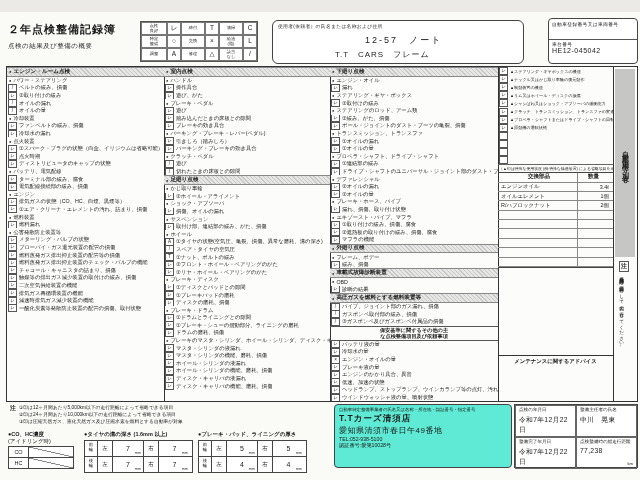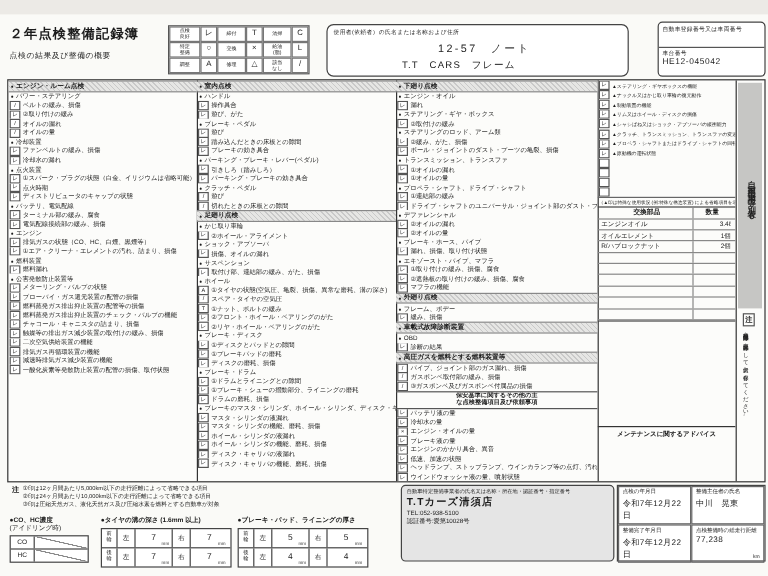--- a/index.html
+++ b/index.html
@@ -51,21 +51,21 @@
   .mcell:last-child{border-right:none;}
   .pos{width:13px;font-size:4.4px;line-height:4.8px;white-space:pre-line;text-align:center;}
   .lr{width:15px;font-size:5.5px;}
   .val{width:31px;font-size:7px;position:relative;}
   .val .unit{position:absolute;right:2px;bottom:1px;font-size:3.8px;color:#333;}
   .cotable{border:1px solid #444;background:#fff;width:64px;}
   .cotable .mrow{height:10px;display:flex;border-bottom:0.5px solid #444;}
   .cotable .mrow:last-child{border-bottom:none;}
   .cotable .cl{width:19px;border-right:0.5px solid #444;font-size:5.5px;display:flex;align-items:center;justify-content:center;}
   .cotable .cv{flex:1;background:linear-gradient(to top right,transparent 47%,#888 48%,#888 52%,transparent 53%);}
-  .shop{border:1px solid #444;border-radius:4px;background:#e5e5e5;padding:2px 4px;}
+  .shop{border:1px solid #444;border-radius:4px;background:#5eead4;padding:2px 4px;}
   .shop .nm{font-size:8.5px;font-weight:bold;letter-spacing:1px;margin-top:1px;}
   .shop .ad{font-size:8px;letter-spacing:.5px;}
   .shop .tl{font-size:5.2px;color:#222;}
   .dates{border:1px solid #444;background:#fff;display:grid;grid-template-columns:1fr 1fr;grid-template-rows:1fr 1fr;}
   .dcell{border:0.5px solid #666;padding:1px 3px;box-sizing:border-box;position:relative;}
   .dcell .dl{font-size:4.6px;}
   .dcell .dv{font-size:6.8px;margin-top:3px;letter-spacing:.3px;}
   .dcell .du{position:absolute;right:3px;bottom:2px;font-size:4.2px;}
 </style>
 </head>
@@ -757,20 +757,21 @@
           <div class="mcell val">4<div class="unit">mm</div></div>
           <div class="mcell lr">右</div>
           <div class="mcell val">4<div class="unit">mm</div></div>
         </div>
       </div>
   </div>
 
   <div class="abs shop" style="left:334px;top:392px;width:178px;height:64px;">
     <div style="font-size:4.4px;white-space:nowrap;overflow:hidden;">自動車特定整備事業者の氏名又は名称・所在地・認証番号・指定番号</div>
     <div class="nm">T.Tカーズ清須店</div>
+    <div class="ad">愛知県清須市春日午49番地</div>
     <div class="tl">TEL:052-938-5100</div>
     <div class="tl">認証番号:愛第10028号</div>
   </div>
 
   <div class="abs dates" style="left:514px;top:392px;width:124px;height:64px;">
     <div class="dcell">
       <div class="dl">点検の年月日</div>
       <div class="dv">令和7年12月22日</div>
     </div>
     <div class="dcell">

